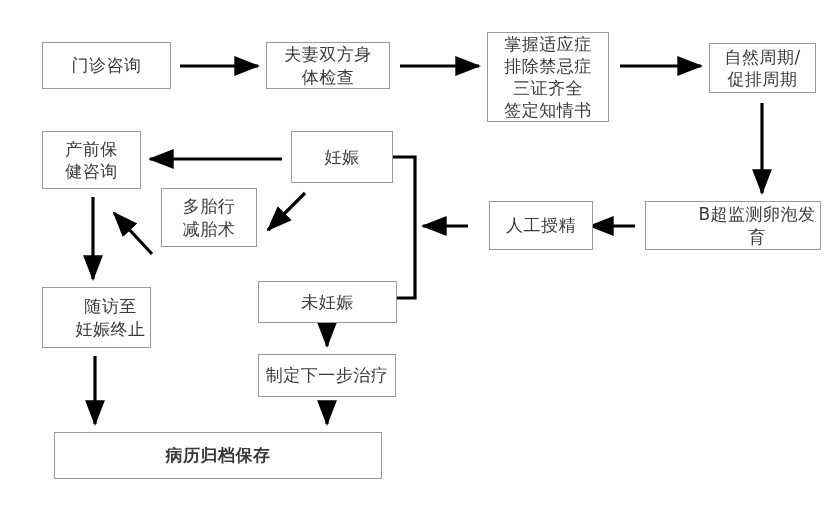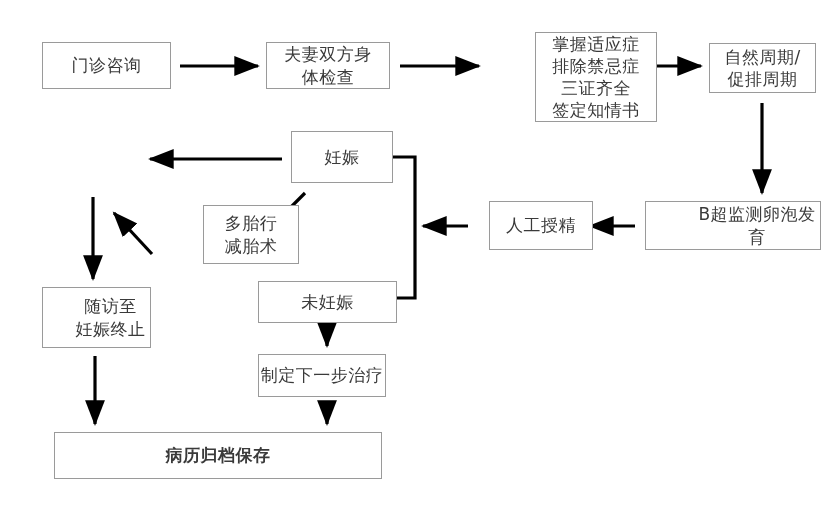--- a/index.html
+++ b/index.html
@@ -78,38 +78,42 @@
 
   <div class="node" style="left:42px;  top:42px;  width:129px; height:47px;text-align:center;">
     <span class="line">门诊咨询</span>
   </div>
 
   <div class="node" style="left:266px; top:42px;  width:124px; height:47px;">
     <span class="line">夫妻双方身
 体检查</span>
   </div>
 
-  <div class="node" style="left:487px; top:32px;  width:122px; height:90px;margin-left:48px;">
+  <div class="node" style="left:487px; top:32px;  width:122px; height:90px;">
     <span class="line">掌握适应症
 排除禁忌症
 三证齐全
 签定知情书</span>
   </div>
 
   <div class="node" style="left:709px; top:43px;  width:107px; height:50px;">
     <span class="line">自然周期/
 促排周期</span>
   </div>
 
+  <div class="node" style="left:42px;  top:131px; width:99px;  height:58px;">
+    <span class="line">产前保
+健咨询</span>
+  </div>
 
   <div class="node" style="left:291px; top:131px; width:102px; height:52px;">
     <span class="line">妊娠</span>
   </div>
 
-  <div class="node" style="left:161px; top:205px; width:96px;  height:59px;margin-left:42px;">
+  <div class="node" style="left:161px; top:188px; width:96px;  height:59px;">
     <span class="line">多胎行
 减胎术</span>
   </div>
 
   <div class="node" style="left:477px; top:201px; width:104px; height:49px;margin-left:12px;">
     <span class="line">人工授精</span>
   </div>
 
   <div class="node" style="left:645px; top:201px; width:176px; height:49px;padding-left:48px;">
     <span class="line">B超监测卵泡发育</span>
@@ -117,21 +121,21 @@
 
   <div class="node" style="left:42px;  top:287px; width:109px; height:61px;padding-left:28px;">
     <span class="line">随访至
 妊娠终止</span>
   </div>
 
   <div class="node" style="left:258px; top:281px; width:139px; height:42px;text-align:center;">
     <span class="line">未妊娠</span>
   </div>
 
-  <div class="node" style="left:258px; top:354px; width:128px; height:43px;justify-content:center;">
+  <div class="node" style="left:258px; top:354px; width:138px; height:43px;justify-content:center;">
     <span class="line">制定下一步治疗</span>
   </div>
 
   <div class="node" style="left:54px;  top:432px; width:328px; height:47px;font-weight:bold;">
     <span class="line">病历归档保存</span>
   </div>
 
 </div>
 
 </body></html>

